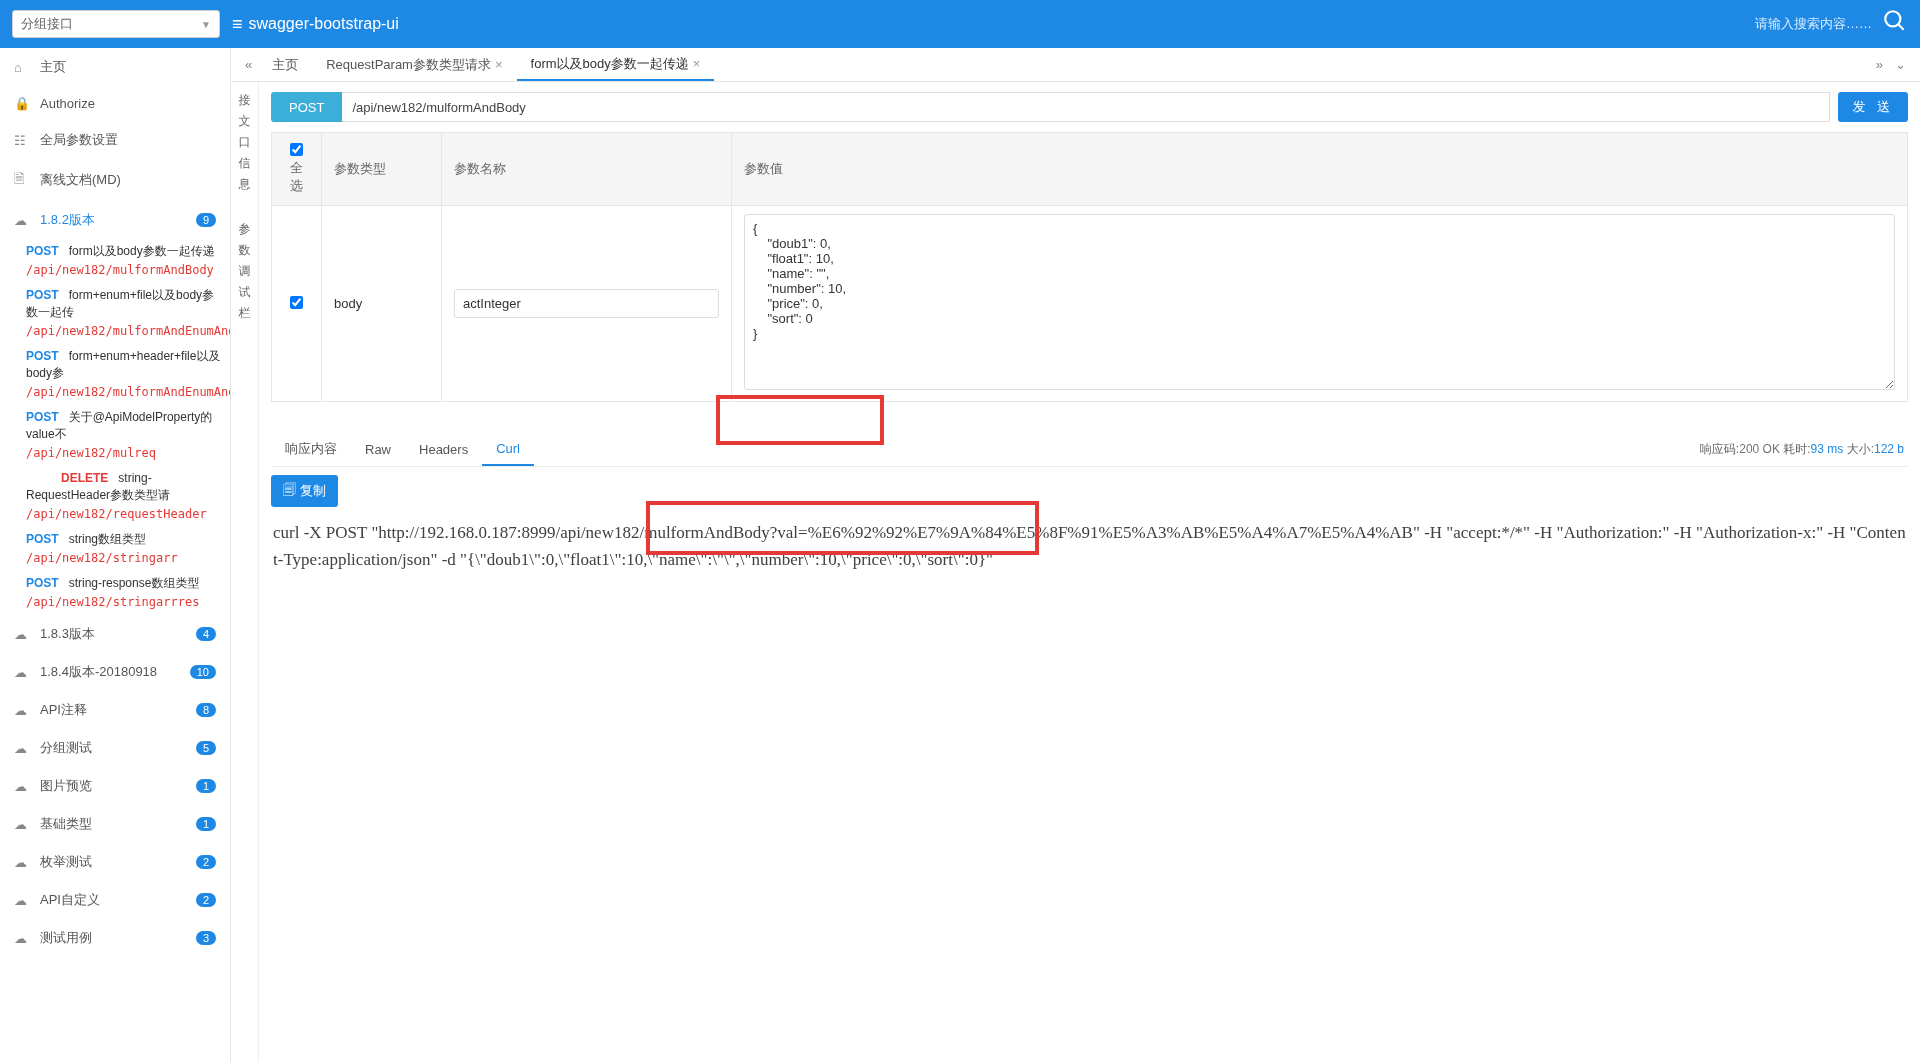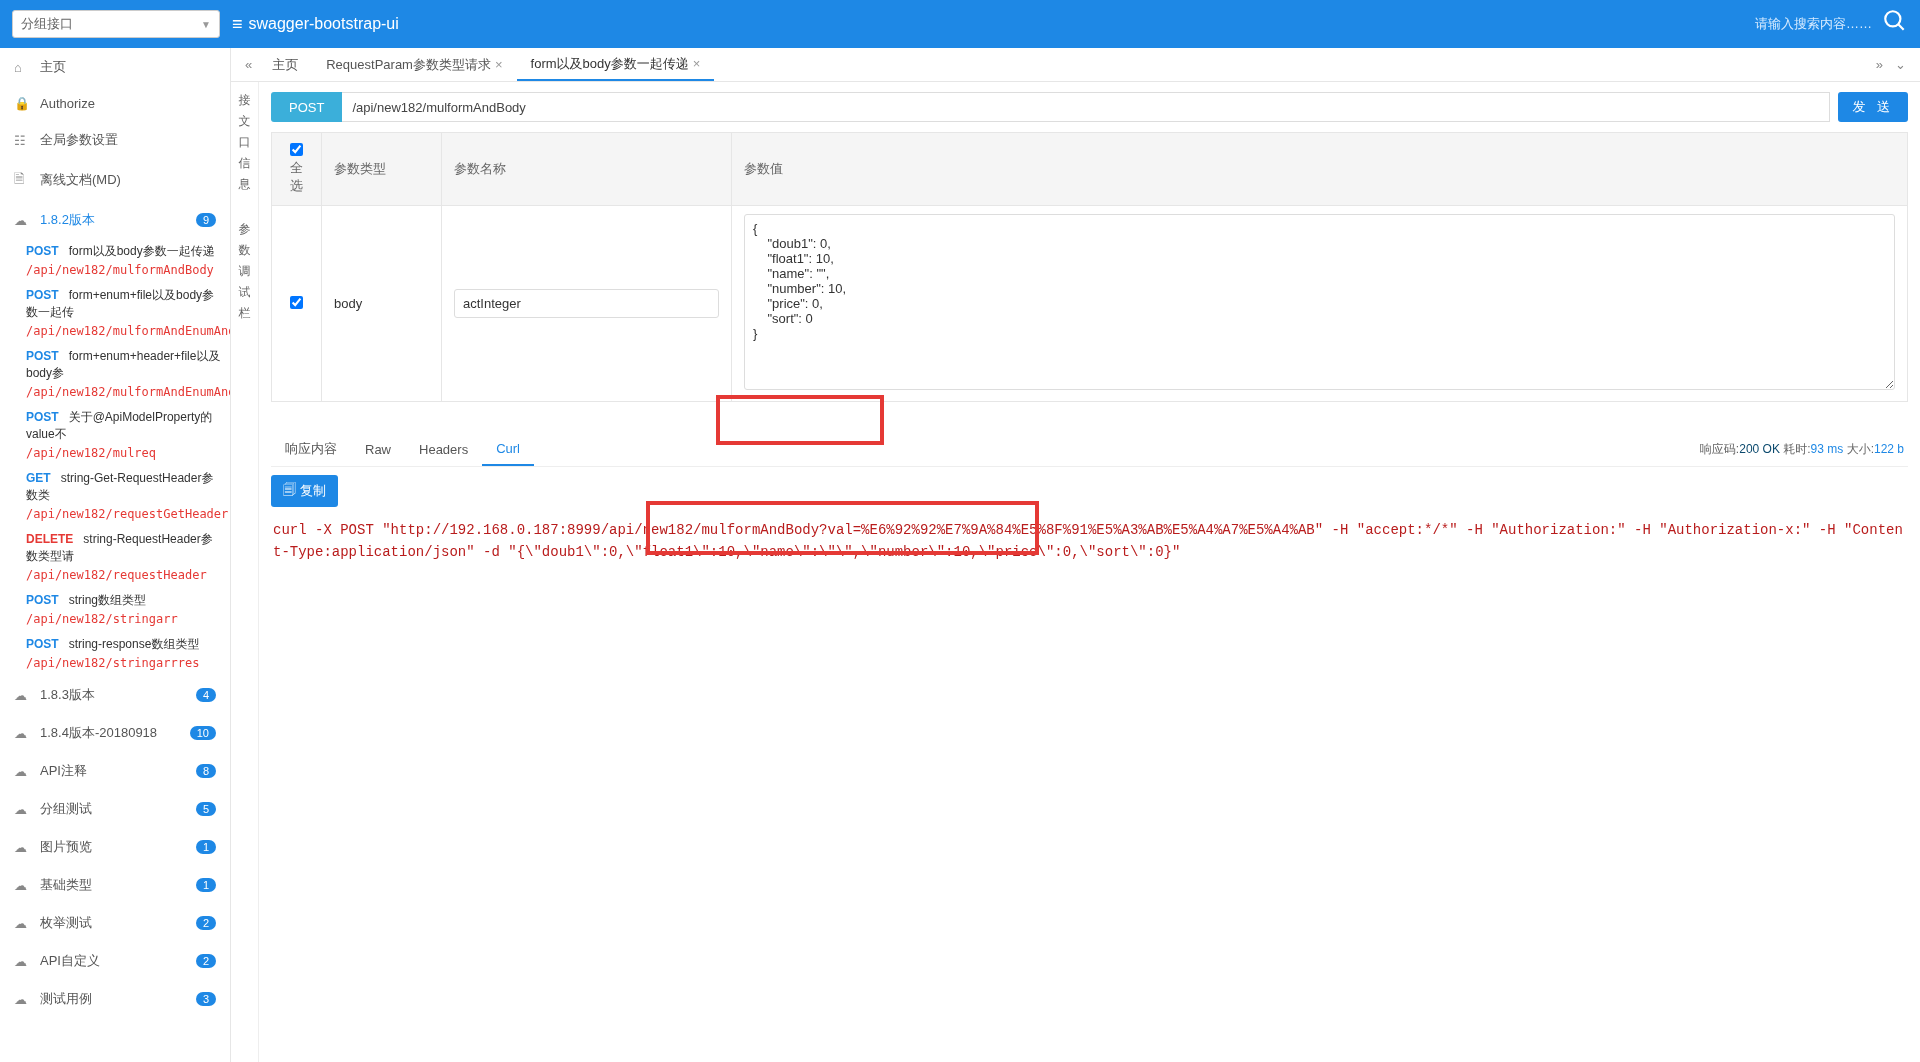--- a/index.html
+++ b/index.html
@@ -15,21 +15,21 @@
 .sidebar { width: 231px; border-right: 1px solid #e6e6e6; overflow-y: auto; background: #fff; }
 .sidebar-item { display: flex; align-items: center; padding: 10px 14px; color: #555; cursor: pointer; border-bottom: 0; }
 .sidebar-item .s-icon { width: 18px; margin-right: 8px; color: #888; }
 .sidebar-item .badge { margin-left: auto; background: #1E88E5; color: #fff; border-radius: 10px; padding: 1px 7px; font-size: 11px; min-width: 18px; text-align: center; }
 .sidebar-item.version { color: #1E88E5; }
 .api-list { }
 .api-item { padding: 4px 8px 4px 26px; font-size: 12px; line-height: 17px; }
 .api-item .method { font-weight: bold; margin-right: 10px; }
 .api-item .method.post { color: #1E88E5; }
 .api-item .method.get { color: #1E88E5; }
-.api-item .method.delete { color: #e53935; }
+.api-item .method.delete { color: #e53935; margin-left: 35px; }
 .api-item .desc { color: #333; }
 .api-item .path { color: #e53935; font-family: monospace; display: block; margin-top: 2px; }
 .main { flex: 1; display: flex; overflow: hidden; }
 .mini-col { width: 28px; border-right: 1px solid #eee; display: flex; flex-direction: column; align-items: center; padding-top: 10px; font-size: 12px; color: #666; }
 .mini-col .mini-item { margin-bottom: 4px; cursor: pointer; }
 .mini-col .gap { height: 24px; }
 .content { flex: 1; display: flex; flex-direction: column; overflow: auto; }
 .tabs { display: flex; align-items: center; border-bottom: 1px solid #e6e6e6; height: 34px; padding: 0 8px; }
 .tabs .tab-arrow { padding: 0 6px; color: #888; cursor: pointer; font-size: 13px; }
 .tabs .tab { padding: 0 14px; height: 33px; display: flex; align-items: center; color: #555; cursor: pointer; }
@@ -47,25 +47,25 @@
 table.params td { padding: 8px 12px; border: 1px solid #e6e6e6; vertical-align: middle; }
 table.params .col-check { width: 50px; text-align: center; }
 table.params .col-type { width: 120px; }
 table.params .col-name { width: 290px; }
 .text-input { width: 100%; border: 1px solid #ddd; border-radius: 3px; padding: 6px 8px; font-size: 13px; color: #333; }
 textarea.text-input { height: 176px; font-family: inherit; resize: both; }
 .sub-tabs { display: flex; align-items: center; border-bottom: 1px solid #eee; margin-bottom: 8px; }
 .sub-tabs .sub-tab { padding: 8px 14px; color: #555; cursor: pointer; }
 .sub-tabs .sub-tab.active { border-bottom: 2px solid #1E88E5; color: #1E88E5; font-weight: 500; }
 .sub-tabs .status { margin-left: auto; font-size: 12px; color: #666; padding-right: 4px; }
-.sub-tabs .status .ok { color: #0c4a6e; }
+.sub-tabs .status .ok { color: #737373; }
 .sub-tabs .status .num { color: #1E88E5; }
 .copy-btn { background: #1E88E5; color: #fff; padding: 5px 12px; border-radius: 3px; display: inline-flex; align-items: center; cursor: pointer; margin-bottom: 8px; }
 .copy-btn .copy-icon { margin-right: 4px; }
-.curl-block { font-family: Liberation Mono, monospace; color: #b91c1c; font-size: 14px; line-height: 1.6; word-break: break-all; padding: 4px 2px; position: relative; }
+.curl-block { font-family: Liberation Serif, serif; color: #404040; font-size: 17px; line-height: 1.6; word-break: break-all; padding: 4px 2px; position: relative; }
 .hl-red { position: absolute; border: 4px solid #e53935; background: transparent; pointer-events: none; }
 .body-cell { position: relative; }
 </style>
 </head>
 <body>
 
 <div class="header">
   <div class="group-select">
     <span>分组接口</span>
     <span class="caret">▼</span>
@@ -106,21 +106,20 @@
     <div class="sidebar-item version">
       <span class="s-icon">☁</span>
       <span>1.8.2版本</span>
       <span class="badge">9</span>
     </div>
     <div class="api-list">
       <div class="api-item"><span class="method post">POST</span><span class="desc">form以及body参数一起传递</span><span class="path">/api/new182/mulformAndBody</span></div>
       <div class="api-item"><span class="method post">POST</span><span class="desc">form+enum+file以及body参数一起传</span><span class="path">/api/new182/mulformAndEnumAndfile</span></div>
       <div class="api-item"><span class="method post">POST</span><span class="desc">form+enum+header+file以及body参</span><span class="path">/api/new182/mulformAndEnumAndfileHead</span></div>
       <div class="api-item"><span class="method post">POST</span><span class="desc">关于@ApiModelProperty的value不</span><span class="path">/api/new182/mulreq</span></div>
-      <div class="api-item"><span class="method get">GET</span><span class="desc">string-Get-RequestHeader参数类</span><span class="path">/api/new182/requestGetHeader</span></div>
       <div class="api-item"><span class="method delete">DELETE</span><span class="desc">string-RequestHeader参数类型请</span><span class="path">/api/new182/requestHeader</span></div>
       <div class="api-item"><span class="method post">POST</span><span class="desc">string数组类型</span><span class="path">/api/new182/stringarr</span></div>
       <div class="api-item"><span class="method post">POST</span><span class="desc">string-response数组类型</span><span class="path">/api/new182/stringarrres</span></div>
     </div>
     <div class="sidebar-item">
         <span class="s-icon">☁</span>
         <span>1.8.3版本</span>
         <span class="badge">4</span>
       </div>
     <div class="sidebar-item">

